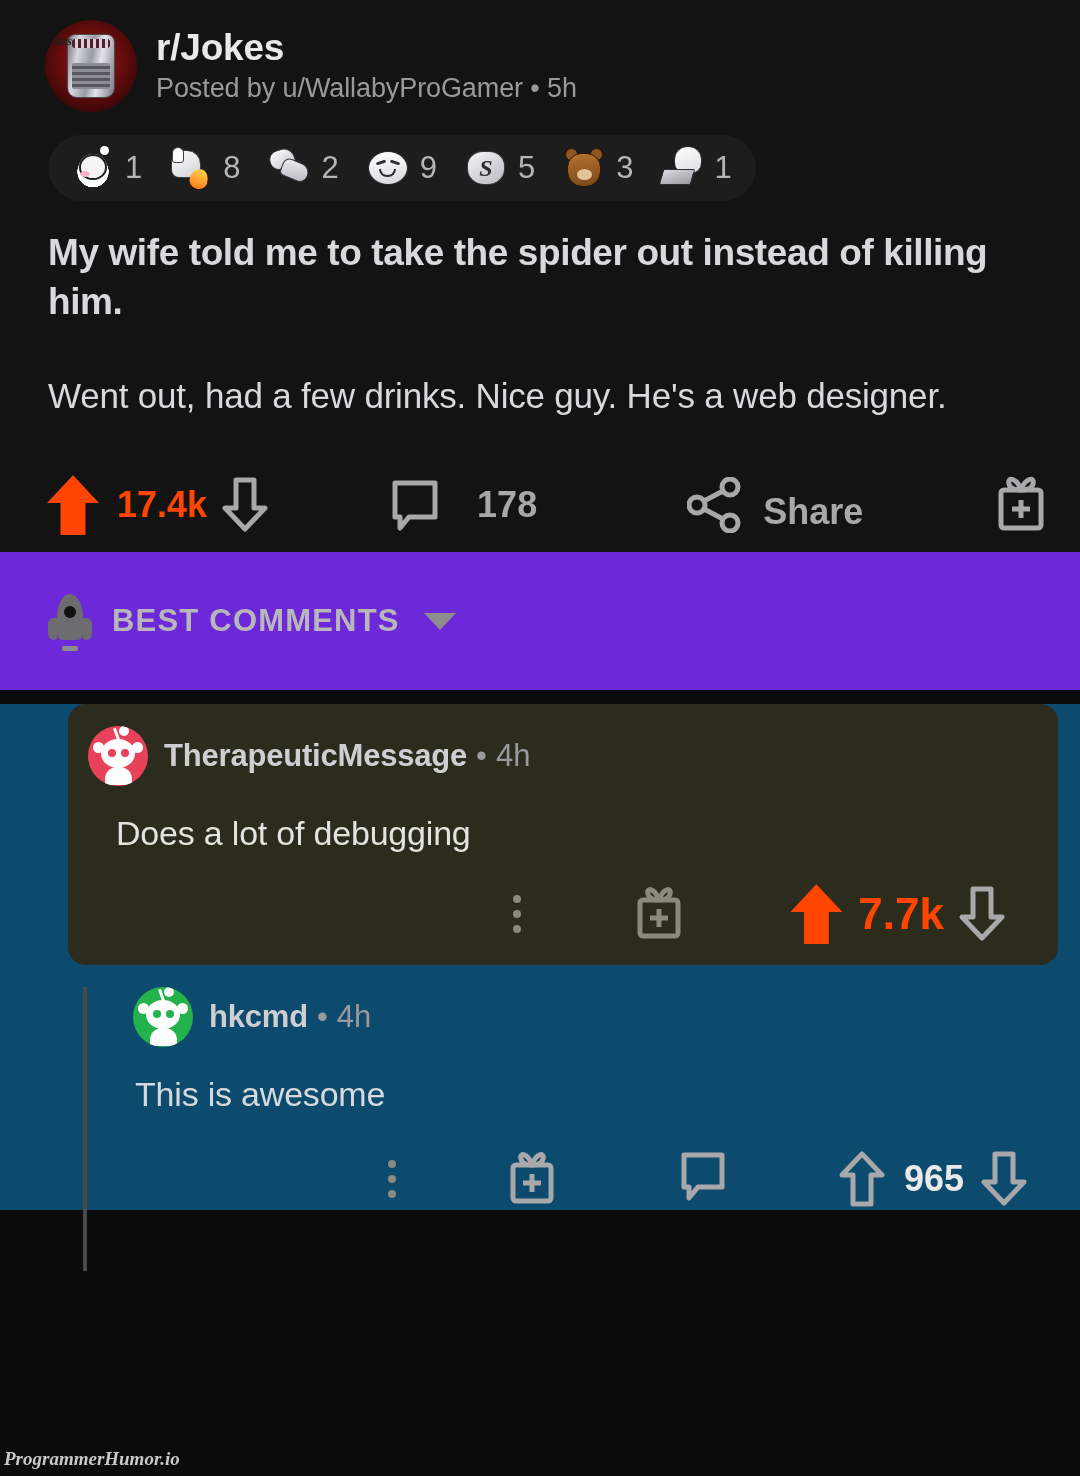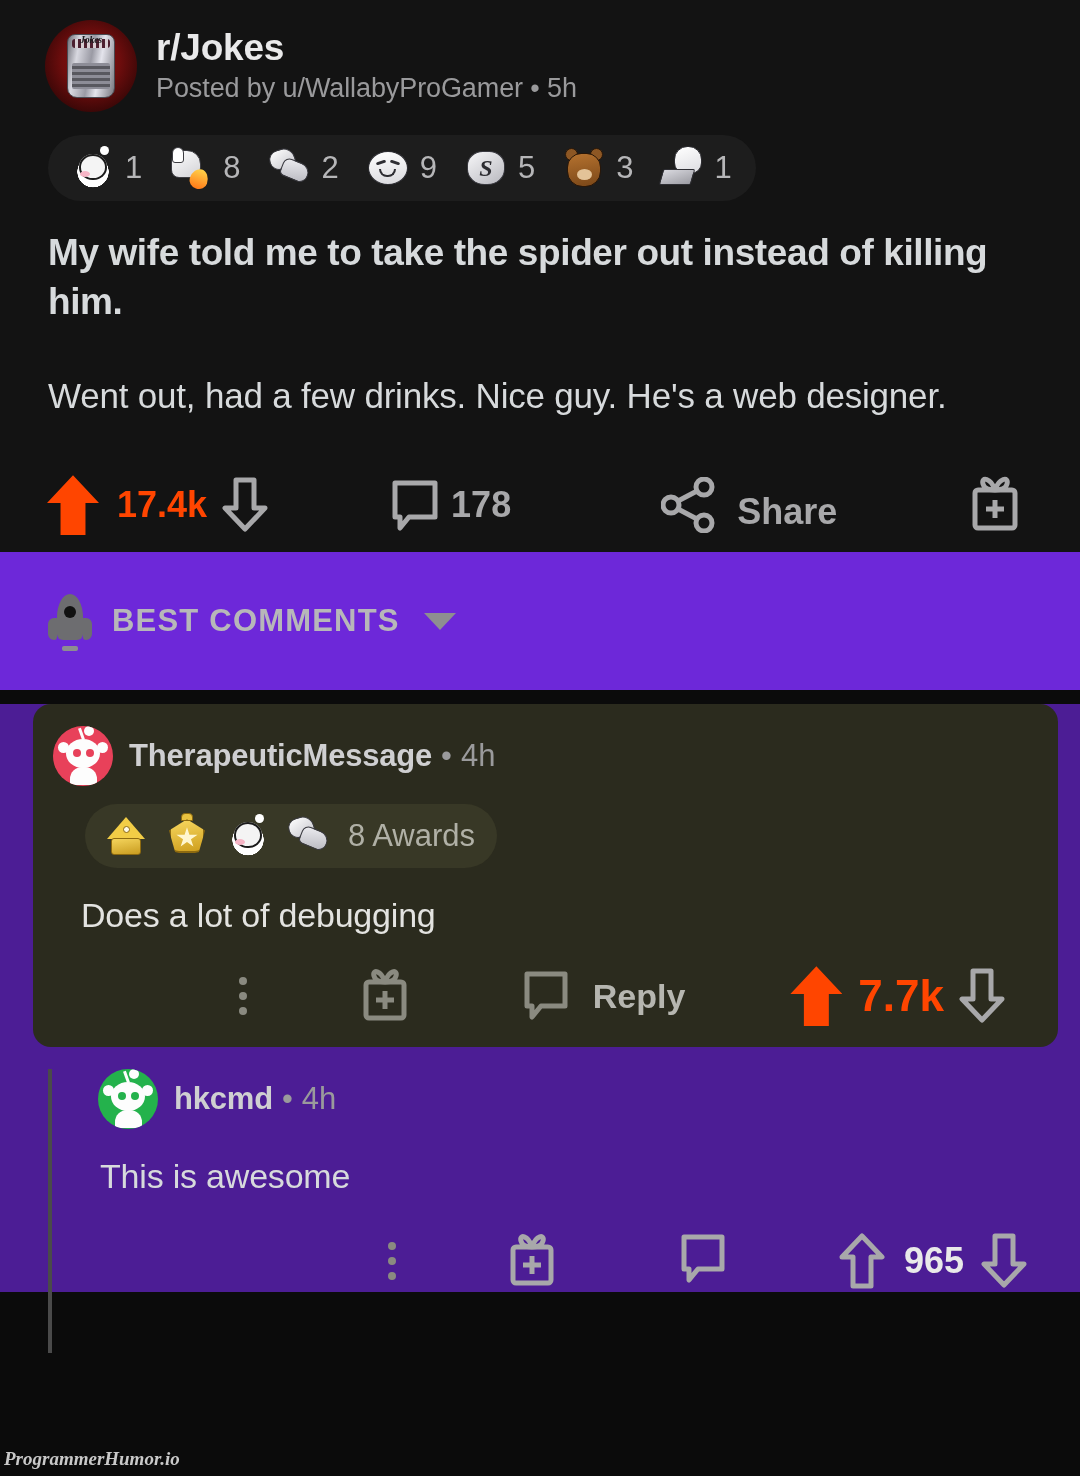--- a/index.html
+++ b/index.html
@@ -30,23 +30,23 @@
     content:""; position:absolute; left:4px; top:4px; right:4px; height:9px;
     background:repeating-linear-gradient(90deg,#4d2030 0 3px,#d9cfd4 3px 6px);
     border-radius:3px;
   }
   .mic:after {
     content:""; position:absolute; left:4px; top:28px; right:4px; bottom:8px;
     background:repeating-linear-gradient(180deg,#8d8d97 0 3px,#58585f 3px 6px);
     border-radius:2px;
   }
   .mic-label {
-    position:absolute; left:0; right:0; top:14px; text-align:center;
+    position:absolute; left:0; right:0; top:14px; text-align:left;
     font-family:"Liberation Serif", serif; font-style:italic; font-weight:bold;
-    font-size:10px; color:#1e1e22; z-index:3; letter-spacing:-0.3px;
+    font-size:12px; color:#1e1e22; z-index:3; letter-spacing:-0.3px;
   }
   .post-head-text { margin-left:19px; }
   .sub-name { font-size:37px; font-weight:bold; color:#e9e9ea; line-height:1.08; letter-spacing:-0.2px; }
   .post-meta { font-size:27px; color:#9a9a9c; margin-top:5px; letter-spacing:-0.1px; }
 
   
   .awards-pill {
     display:inline-flex; align-items:center; gap:0;
     background:#1d1d1d; border-radius:38px;
     margin:23px 0 0 48px; padding:10px 24px 10px 22px;
@@ -131,21 +131,21 @@
   .post-body {
     font-size:35px; color:#d7dadc; line-height:1.42;
     padding:44px 48px 0 48px; letter-spacing:-0.2px;
   }
 
   
   .post-actions { display:flex; align-items:center; padding:52px 0 0 13px; }
   .pa-vote { display:flex; align-items:center; margin-left:34px; }
   .pa-count { font-size:36px; font-weight:bold; color:#ff4500; margin:0 14px 0 18px; }
   .pa-comments { display:flex; align-items:center; margin-left:120px; }
-  .pa-comments .n { font-size:36px; font-weight:bold; color:#a8a8aa; margin-left:10px; }
+  .pa-comments .n { font-size:36px; font-weight:bold; color:#a8a8aa; margin-left:36px; }
   .pa-share { display:flex; align-items:flex-end; margin-left:150px; }
   .pa-share .t { font-size:36px; font-weight:bold; color:#a8a8aa; margin-left:20px; }
   .pa-gift { margin-left:130px; }
 
   
   .arrow-up-filled { width:52px; height:60px; background:#ff4500;
     clip-path:polygon(50% 0%,100% 46%,74% 46%,74% 100%,26% 100%,26% 46%,0% 46%); }
   .arrow-dn-outline { width:48px; height:56px; position:relative; }
   .arrow-dn-outline svg, .arrow-up-outline svg { display:block; }
   .arrow-up-outline { width:48px; height:56px; }
@@ -159,21 +159,21 @@
     background:#111; border-radius:50%; }
   .rocket .fl, .rocket .fr { position:absolute; top:24px; width:9px; height:22px; background:#6d6d70; }
   .rocket .fl { left:0; border-radius:6px 0 3px 6px; }
   .rocket .fr { right:0; border-radius:0 6px 6px 3px; }
   .rocket .base { position:absolute; left:14px; bottom:-3px; width:16px; height:5px; background:#8d8d90; border-radius:2px; }
   .sort-label { font-size:31px; font-weight:bold; color:#b7b7b9; letter-spacing:1.2px; margin-left:20px; }
   .chev-dn { width:0; height:0; border-left:16px solid transparent; border-right:16px solid transparent;
     border-top:17px solid #8e8e90; margin-left:24px; }
 
   
-  .comments-area { background:#4c1d95; position:relative; }
+  .comments-area { background:#0c4a6e; position:relative;padding-left:35px; }
   .comment-card {
     margin:14px 22px 0 33px; background:#2b2b1e; border-radius:18px;
     padding:22px 0 20px 0; position:relative;
   }
   .cm-head { display:flex; align-items:center; padding-left:20px; }
   .snoo { width:60px; height:60px; border-radius:50%; position:relative; flex:none; overflow:hidden; }
   .snoo-red { background:#e8415a; }
   .snoo-green { background:#24b24c; }
   .snoo .head { position:absolute; left:13px; top:13px; width:34px; height:29px;
     background:#fdfdfd; border-radius:50%; }
@@ -367,61 +367,35 @@
           <div class="head"></div>
             <div class="ey-l"></div>
             <div class="ey-r"></div>
             <div class="body"></div>
         </div>
         <span class="cm-user">TherapeuticMessage</span>
         <span class="cm-dot">•</span>
         <span class="cm-time">4h</span>
       </div>
 
-      <div class="cm-awards">
-        <div class="aw aw-gold-pyr">
-          <div class="pyr"></div>
-            <div class="base"></div>
-            <div class="eye"></div>
-        </div>
-        <div class="aw aw-gold-star">
-          <div class="tip"></div>
-            <div class="sh"></div>
-            <div class="st"></div>
-        </div>
-        <div class="aw aw-snoo-wink">
-            <div class="aw-blush"></div>
-          </div>
-        <div class="aw aw-clap">
-            <div class="h1"></div>
-            <div class="h2"></div>
-          </div>
-        <span class="cm-awards-text">8 Awards</span>
-      </div>
 
       <div class="cm-body">Does a lot of debugging</div>
 
       <div class="cm-actions">
         <div class="dots">
             <i></i>
             <i></i>
             <i></i>
           </div>
         <div class="cm-gift">
           <svg viewBox="0 0 52 58" width="52" height="58">
             <rect class="ico-dim" x="7" y="17" width="38" height="36" rx="3"></rect>
             <path class="ico-dim" d="M26 17 C22 5, 13 4, 15 11 C16 16, 22 17, 26 17 Z M26 17 C30 5, 39 4, 37 11 C36 16, 30 17, 26 17 Z"></path>
             <path class="ico-dim" d="M26 26 v18 M17 35 h18"></path>
           </svg>
-        </div>
-        <div class="cm-reply">
-          <svg viewBox="0 0 50 54" width="50" height="54">
-              <path class="ico-dim" d="M6 5 h38 v32 h-24 l-9 11 v-11 h-5 z" stroke-linejoin="round"></path>
-            </svg>
-          <span class="t">Reply</span>
         </div>
         <div class="cm-vote">
           <div class="arrow-up-filled"></div>
           <span class="n">7.7k</span>
           <div class="arrow-dn-outline">
             <svg viewBox="0 0 48 56" width="48" height="56">
                 <path class="ico" d="M15 3 h18 v28 h11 L24 52 4 31 h11 z" stroke-linejoin="round"></path>
               </svg>
           </div>
         </div>

